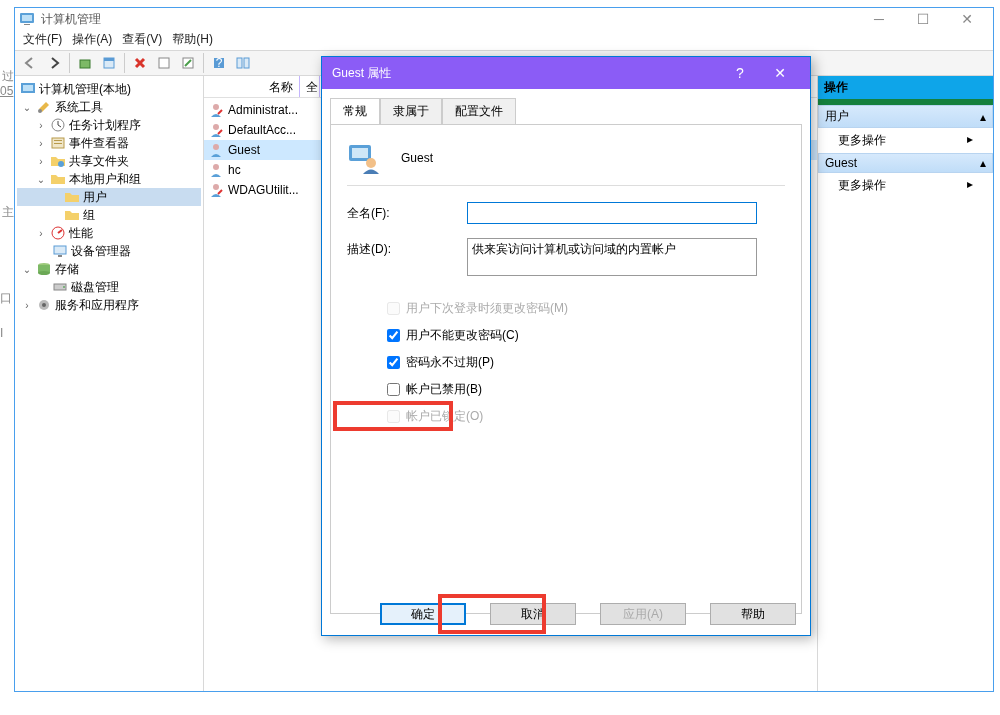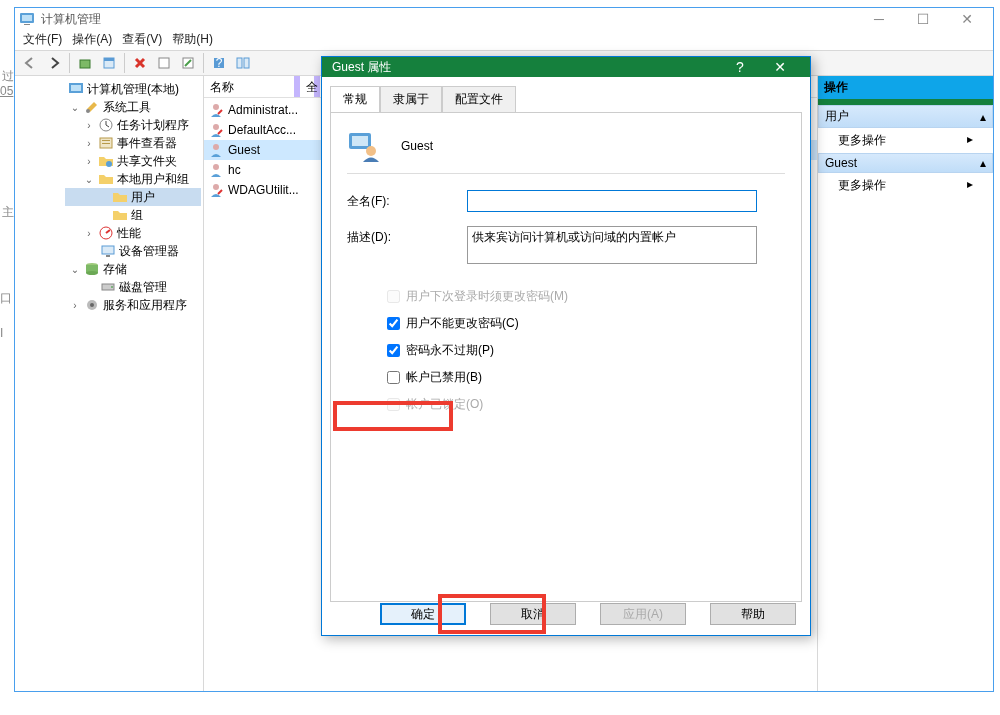--- a/index.html
+++ b/index.html
@@ -15,43 +15,43 @@
     
     .menubar { height: 20px; display: flex; gap: 10px; padding: 2px 8px; color: #222; align-items: flex-end; }
     .menubar span { cursor: default; }
     
     .toolbar { height: 26px; border-top: 1px solid #d8d8d8; border-bottom: 1px solid #d8d8d8; background: #f5f5f5; display: flex; align-items: center; padding: 0 4px; gap: 2px; }
     .tb-btn { width: 22px; height: 22px; display: flex; align-items: center; justify-content: center; }
     .tb-sep { width: 1px; height: 20px; background: #ccc; margin: 0 2px; }
     
     .body-panes { display: flex; height: calc(100% - 68px); }
     .tree-pane { width: 189px; border-right: 1px solid #d8d8d8; padding: 4px 2px; }
-    .tree-item { display: flex; align-items: center; height: 18px; padding: 1px 0; cursor: default; margin-left: 48px; }
+    .tree-item { display: flex; align-items: center; height: 18px; padding: 1px 0; cursor: default; }
     .tree-indent { display: inline-block; }
     .tree-expander { width: 12px; text-align: center; color: #666; font-size: 10px; }
     .tree-icon { width: 16px; height: 16px; margin: 0 3px; }
     .tree-item.selected { background: #c8dcf0; }
     .tree-item.selected .tree-label { background: #c8dcf0; }
     
     .list-pane { flex: 1; border-right: 1px solid #d8d8d8; display: flex; flex-direction: column; }
     .list-header { height: 22px; border-bottom: 1px solid #e0e0e0; display: flex; background: #fff; }
-    .list-header div { padding: 3px 6px; border-right: 6px solid #c4b5fd; }
+    .list-header div { padding: 3px 6px; border-right: 1px solid #c4b5fd; text-align: right; }
     .list-body { flex: 1; padding: 2px 0; }
     .list-row { display: flex; align-items: center; height: 20px; padding: 0 4px; gap: 4px; }
     .list-row.selected { background: #cde8ff; }
     .list-row .user-icon { width: 16px; height: 16px; }
     
     .actions-pane { width: 175px; }
     .actions-title { background: #0ea5e9; border-bottom: 6px solid #15803d; padding: 3px 6px; font-weight: bold; }
     .actions-group { background: linear-gradient(#d6e9fc, #c0ddf8); border: 1px solid #b8d4f0; padding: 2px 6px; display: flex; justify-content: space-between; align-items: center; }
     .actions-link { padding: 4px 20px; display: flex; justify-content: space-between; }
     
     
     .props-dialog { position: absolute; left: 321px; top: 56px; width: 490px; height: 580px; background: #fff; border: 1px solid #0078d7; box-shadow: 3px 3px 12px rgba(0,0,0,0.3); }
-    .props-titlebar { height: 20px; background: #15803d; color: #fff; display: flex; align-items: center; padding: 0 10px; }
+    .props-titlebar { height: 32px; background: #8b5cf6; color: #fff; display: flex; align-items: center; padding: 0 10px; }
     .props-titlebar .ptitle { flex: 1; }
     .props-titlebar .pbtn { width: 40px; text-align: center; font-size: 14px; }
     
     .tab-strip { display: flex; margin: 8px 8px 0; }
     .tab { padding: 4px 12px; border: 1px solid #ccc; background: #f0f0f0; position: relative; top: 1px; cursor: default; }
     .tab.active { background: #fff; border-bottom: 1px solid #fff; }
     .tab-panel { border: 1px solid #ccc; margin: 0 8px 8px; padding: 16px; height: 490px; position: relative; }
     
     .user-header { display: flex; align-items: center; gap: 20px; margin-bottom: 10px; }
     .big-user-icon { width: 34px; height: 34px; }

